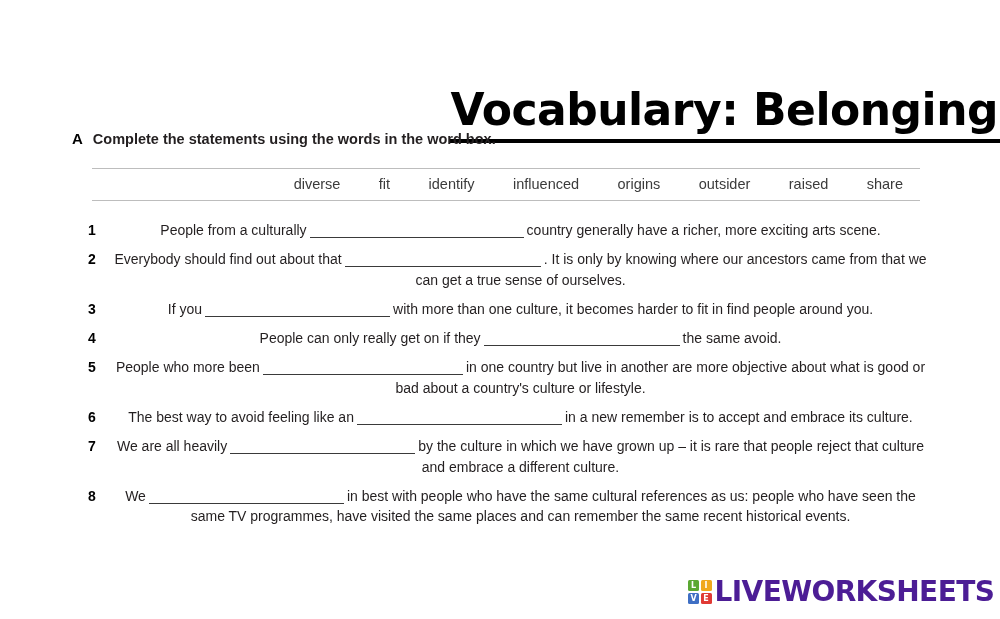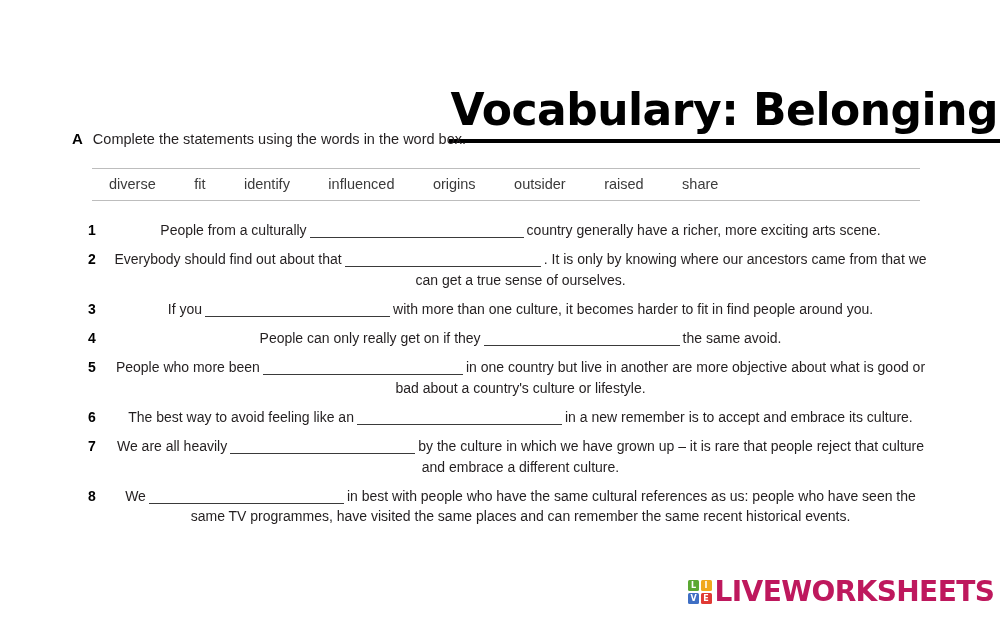--- a/index.html
+++ b/index.html
@@ -51,33 +51,34 @@
     gap: 10px;
   }
   .section-letter {
     font-weight: bold;
     font-size: 15px;
     color: #000;
   }
   .section-instruction {
     font-size: 14.5px;
     color: #231f20;
+    font-weight: bold;
   }
 
   
   .wordbox {
     position: absolute;
     left: 92px;
     top: 168px;
     width: 828px;
     border-top: 1px solid #bdbdbd;
     border-bottom: 1px solid #bdbdbd;
     padding: 6px 0 7px 0;
     box-sizing: border-box;
-    text-align: left;
+    text-align: right;
   }
   .wordbox-inner {
     display: inline-block;
     white-space: nowrap;
   }
   .wordbox-word {
     display: inline-block;
     font-size: 14.5px;
     color: #3b3b3b;
     margin: 0 17px;
@@ -155,21 +156,21 @@
   }
   .lws-tile.t-l { background: #5aa832; }
   .lws-tile.t-i { background: #f0a81e; }
   .lws-tile.t-v { background: #3f6fc4; }
   .lws-tile.t-e { background: #e03a34; }
   .lws-word {
     font-family: "DejaVu Sans", sans-serif;
     font-weight: bold;
     font-size: 28px;
     letter-spacing: -0.6px;
-    color: #be185d;
+    color: #4c1d95;
     line-height: 1;
   }
 </style>
 </head>
 <body>
 
 <div class="page">
 
   <div class="title-wrap">
     <h1 class="title">Vocabulary: Belonging</h1>

